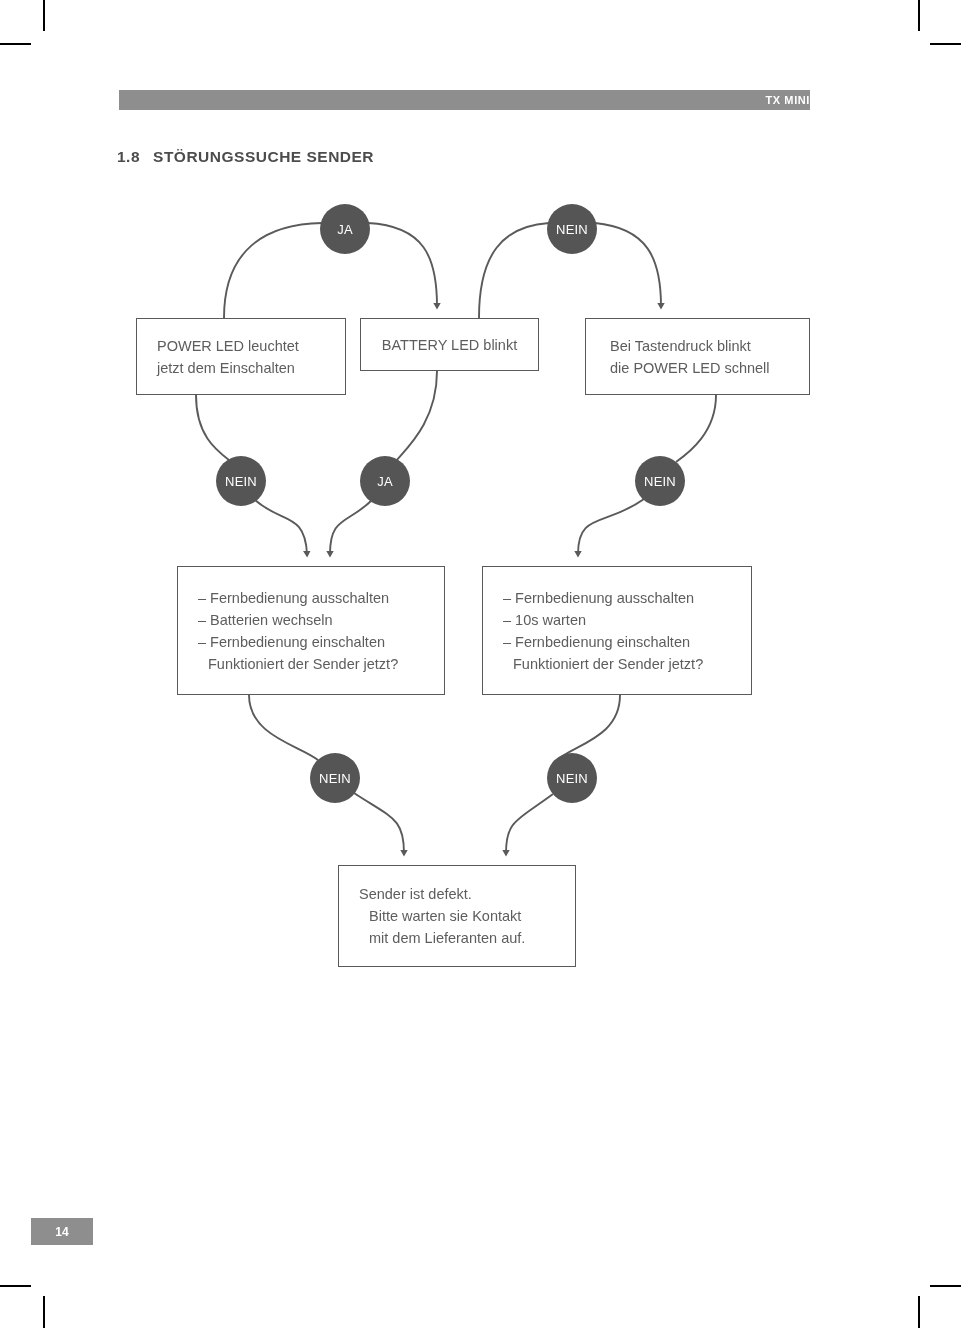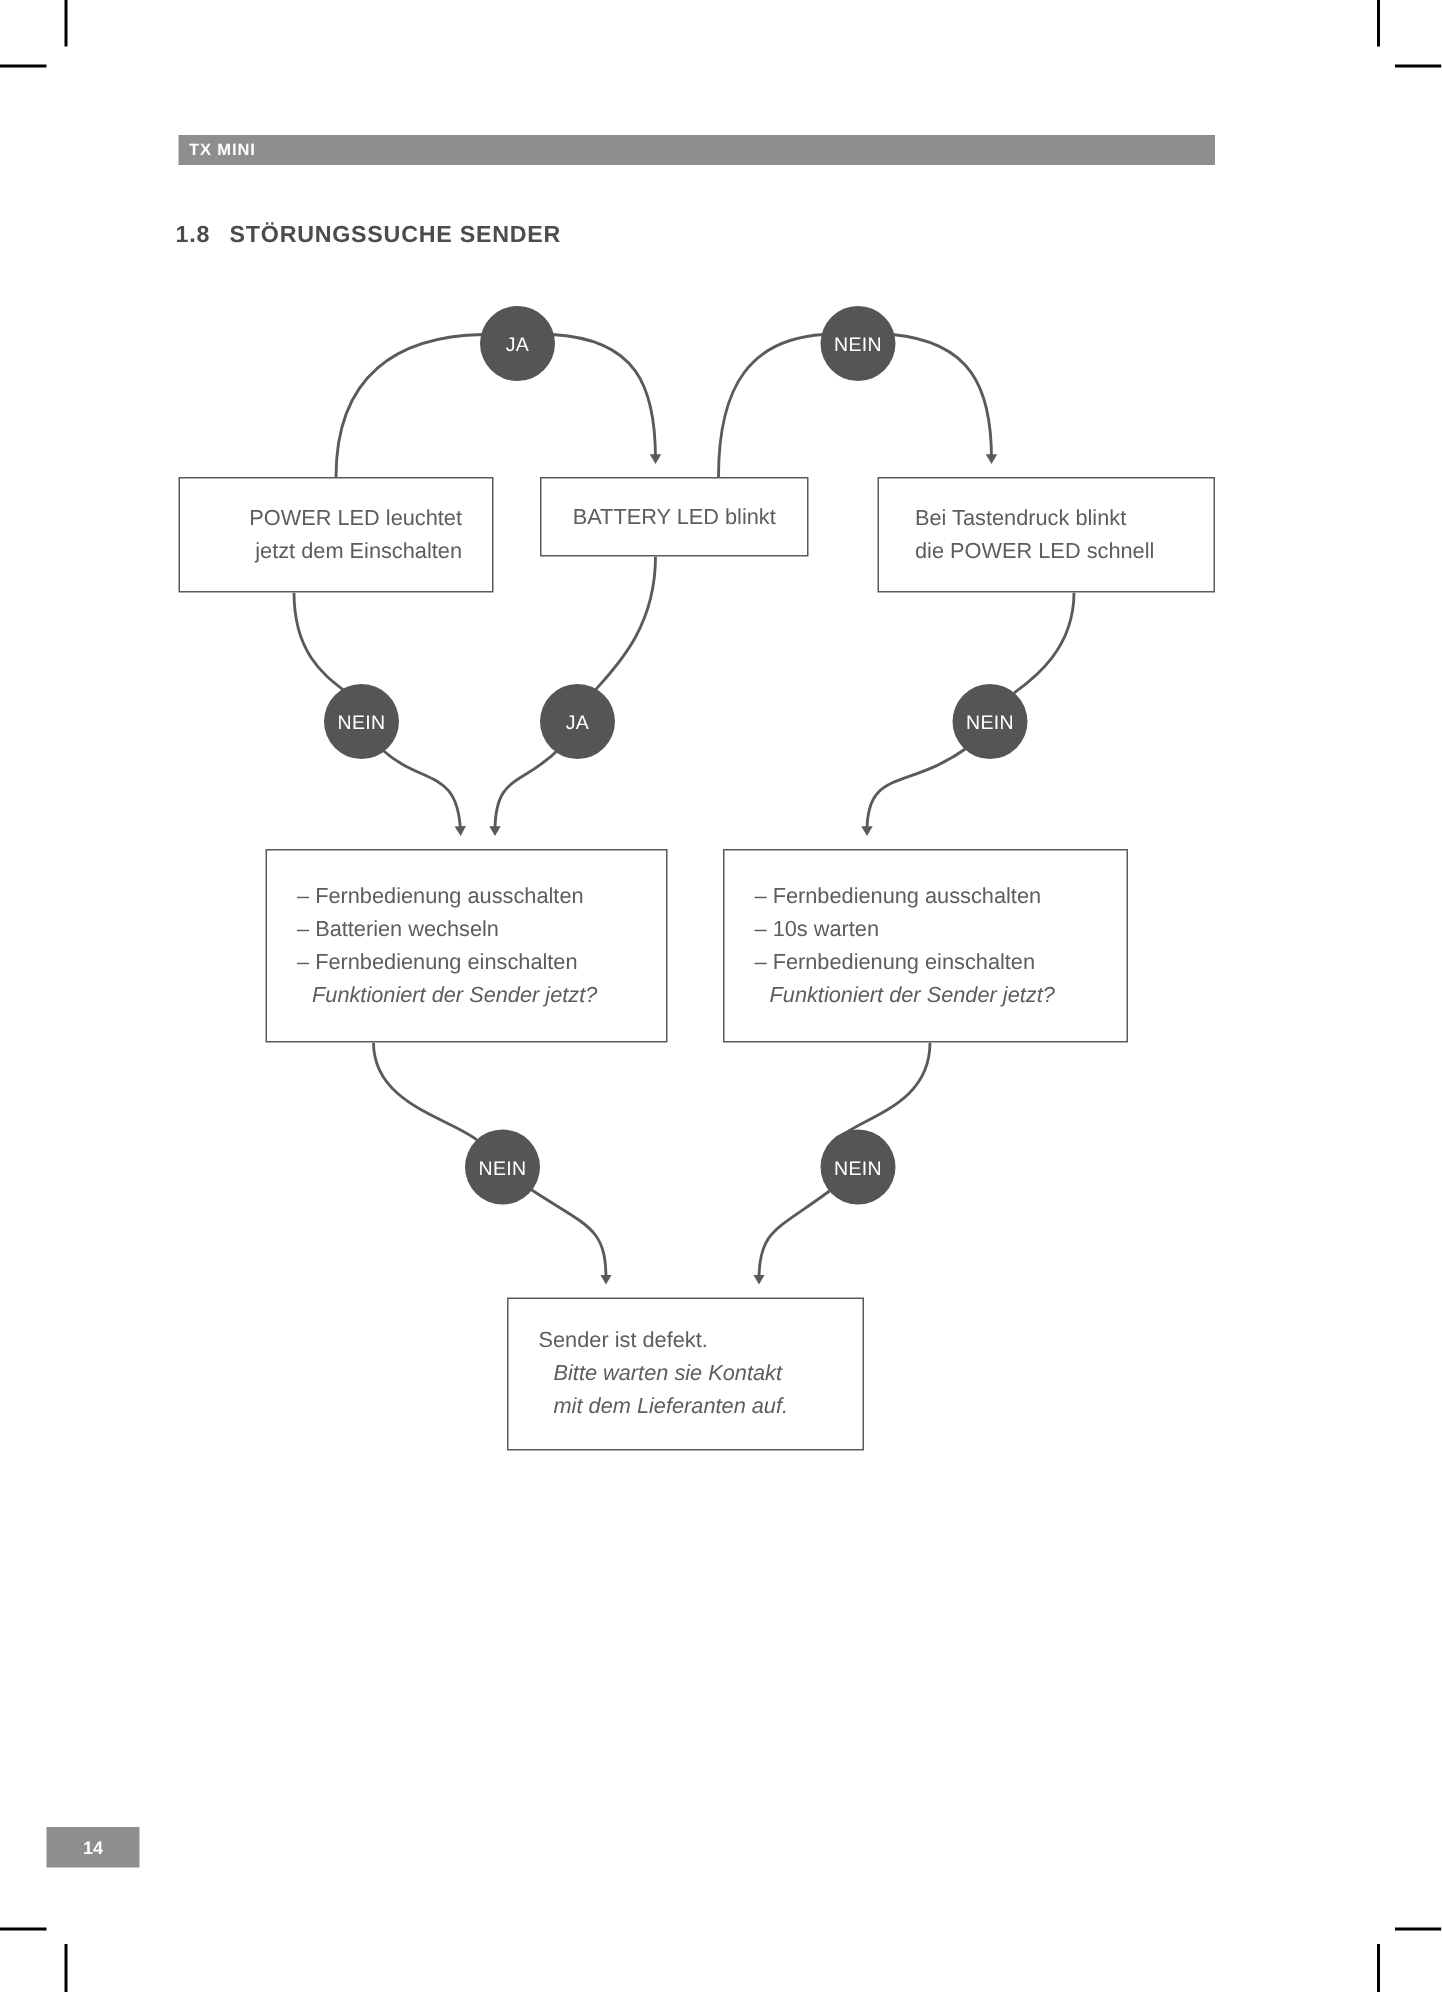--- a/index.html
+++ b/index.html
@@ -19,21 +19,21 @@
   .crop { position: absolute; background: #000000; }
   .crop-v { width: 1.6px; }
   .crop-h { height: 1.6px; }
 
   
   #header-bar {
     position: absolute;
     left: 119px; top: 90px;
     width: 691px; height: 20px;
     background: #8e8e8e;
-    display: flex; align-items: center;
+    display: flex; align-items: center; justify-content: flex-end;
   }
   #header-bar .label {
     color: #ffffff;
     font-size: 11px;
     font-weight: bold;
     letter-spacing: 0.6px;
     padding-left: 7px;
   }
 
   
@@ -62,21 +62,21 @@
     background: #ffffff;
     display: flex;
     flex-direction: column;
     justify-content: center;
     color: #5d5d5d;
     font-size: 14.5px;
     line-height: 22px;
     padding: 6px 20px;
   }
   .node-box .line { white-space: nowrap; }
-  .node-box .line.italic { font-style: italic; padding-left: 10px; }
+  .node-box .line.italic { padding-left: 10px; }
   .node-box.center { align-items: center; padding-left: 10px; padding-right: 10px; }
 
   .decision {
     position: absolute;
     width: 50px; height: 50px;
     border-radius: 50%;
     background: #555555;
     color: #ffffff;
     font-size: 13px;
     display: flex;
@@ -138,21 +138,21 @@
           <path d="M 437,371 C 437,420 409,446 396,461"></path>
           <path d="M 372,500 C 348,524 330,516 330,554" marker-end="url(#arrowhead)"></path>
           <path d="M 716,395 C 716,432 690,452 676,462"></path>
           <path d="M 644,499 C 605,527 578,512 578,554" marker-end="url(#arrowhead)"></path>
           <path d="M 249,695 C 249,736 299,745 318,760"></path>
           <path d="M 354,793 C 392,818 404,818 404,853" marker-end="url(#arrowhead)"></path>
           <path d="M 620,695 C 620,737 576,744 557,760"></path>
           <path d="M 553,794 C 518,820 506,820 506,853" marker-end="url(#arrowhead)"></path>
         </g>
     </svg>
-  <div class="node-box" style="left: 119px; top: 318px; width: 210px; height: 77px; text-align: right;">
+  <div class="node-box" style="left: 136px; top: 318px; width: 210px; height: 77px;">
         <div class="line">POWER LED leuchtet</div>
         <div class="line">jetzt dem Einschalten</div>
       </div>
       <div class="node-box center" style="left: 360px; top: 318px; width: 179px; height: 53px;">
         <div class="line">BATTERY LED blinkt</div>
       </div>
       <div class="node-box" style="left: 585px; top: 318px; width: 225px; height: 77px; padding-left: 24px;">
         <div class="line">Bei Tastendruck blinkt</div>
         <div class="line">die POWER LED schnell</div>
       </div>

